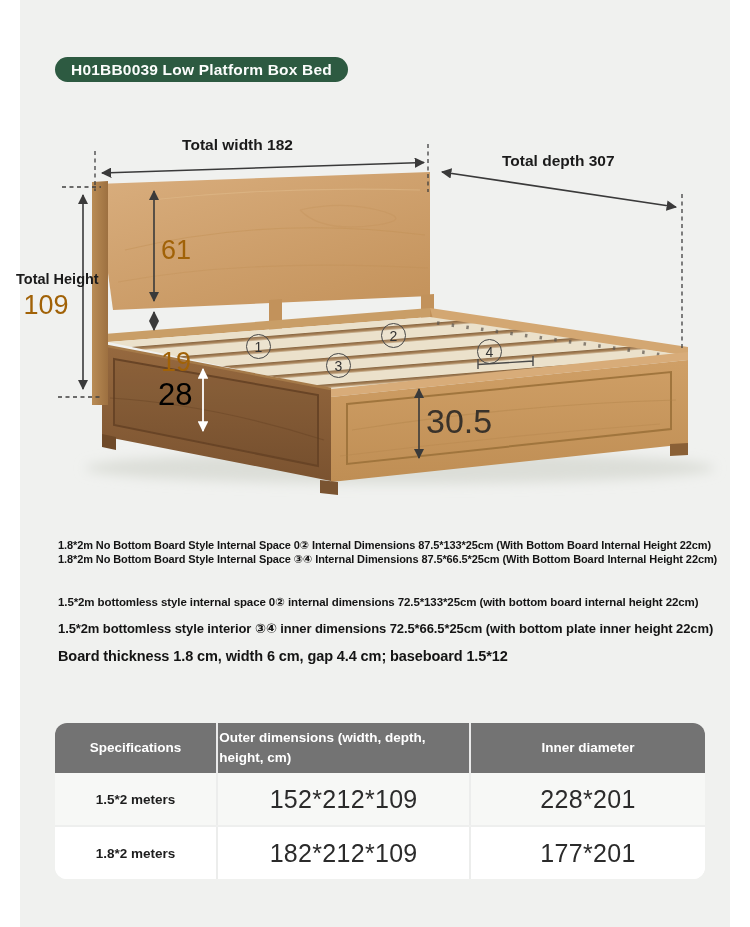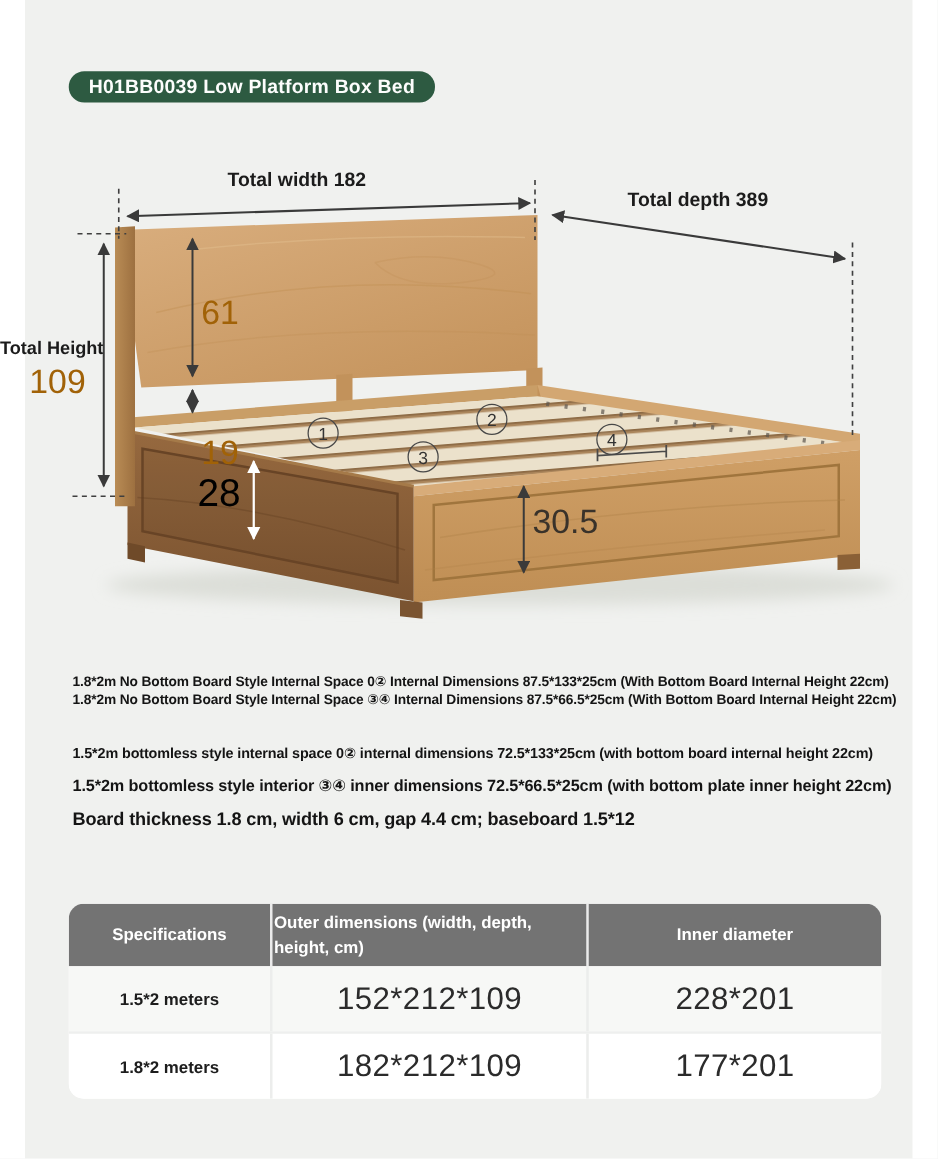--- a/index.html
+++ b/index.html
@@ -18,27 +18,27 @@
     background:#2d5a41;border-radius:20px;
     display:flex;align-items:center;justify-content:center;
   }
   .badge span{color:#fcfdfc;font-size:15.5px;font-weight:700;letter-spacing:.2px;}
 
   
   .bed-svg{position:absolute;left:0;top:0;width:750px;height:530px;}
   .lbl{position:absolute;color:#1b1b1b;font-weight:700;white-space:nowrap;line-height:1;}
   .lbl-width{left:110px;top:137px;width:255px;text-align:center;font-size:15.5px;}
   .lbl-depth{left:502px;top:153px;font-size:15.5px;}
-  .lbl-theight{left:0;top:272px;width:64px;text-align:center;font-size:14.5px;}
+  .lbl-theight{left:0;top:272px;width:64px;text-align:center;font-size:14.5px;padding-left:16px;}
   .dim{position:absolute;font-weight:400;color:#a16207;line-height:1;white-space:nowrap;}
   .dim-109{left:8px;top:292px;width:76px;text-align:center;font-size:27px;}
   .dim-61{left:161px;top:237px;font-size:27px;}
   .dim-19{left:161px;top:309px;font-size:27px;margin-top:40px;}
   .dim-28{left:158px;top:379px;font-size:31px;color:#000000;}
-  .dim-305{left:426px;top:404px;font-size:27px;color:#39322a;}
+  .dim-305{left:426px;top:404px;font-size:34px;color:#39322a;}
   .marker{
     position:absolute;width:25px;height:25px;border:1.6px solid #474747;border-radius:50%;
     display:flex;align-items:center;justify-content:center;
     font-size:14px;color:#333;box-sizing:border-box;background:rgba(255,255,255,.08);
   }
   .m1{left:246px;top:334px;}
   .m2{left:381px;top:323px;}
   .m3{left:326px;top:353px;}
   .m4{left:477px;top:339px;}
 
@@ -171,21 +171,21 @@
       <line x1="83" y1="195" x2="83" y2="389" marker-start="url(#ahD)" marker-end="url(#ahD)"></line>
       <line x1="154" y1="191" x2="154" y2="301" marker-start="url(#ahD)" marker-end="url(#ahD)"></line>
       <line x1="154" y1="312" x2="154" y2="330" marker-start="url(#ahD)" marker-end="url(#ahD)"></line>
       <line x1="419" y1="389" x2="419" y2="458" marker-start="url(#ahD)" marker-end="url(#ahD)"></line>
       <line x1="203" y1="369" x2="203" y2="431" stroke="#ffffff" stroke-width="1.8" marker-start="url(#ahW)" marker-end="url(#ahW)"></line>
       <path d="M478 359 V369 M478 364.5 L533 361 M533 356 V366" stroke="#4a4a4a" stroke-width="1.4"></path>
     </g>
   </svg>
 
   <div class="lbl lbl-width">Total width 182</div>
-  <div class="lbl lbl-depth">Total depth 389</div>
+  <div class="lbl lbl-depth">Total depth 307</div>
   <div class="lbl lbl-theight">Total Height</div>
   <div class="dim dim-109">109</div>
   <div class="dim dim-61">61</div>
   <div class="dim dim-19">19</div>
   <div class="dim dim-28">28</div>
   <div class="dim dim-305">30.5</div>
 
   <div class="marker m1">1</div>
   <div class="marker m2">2</div>
   <div class="marker m3">3</div>

